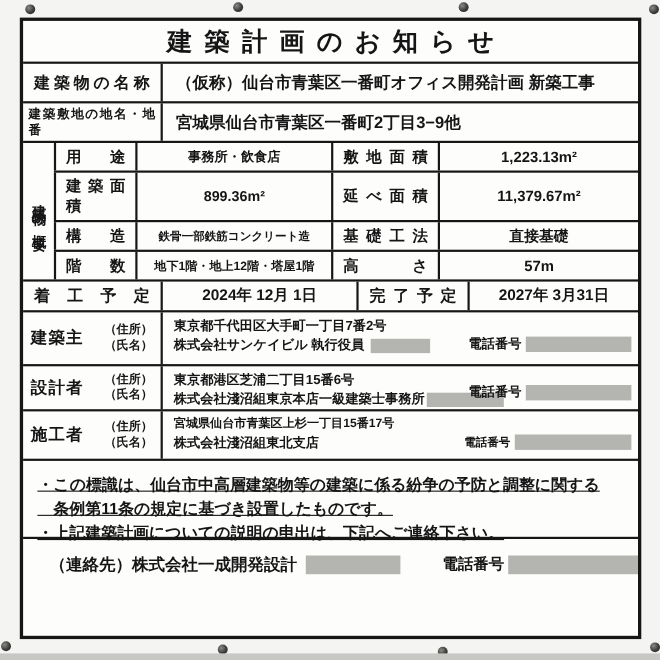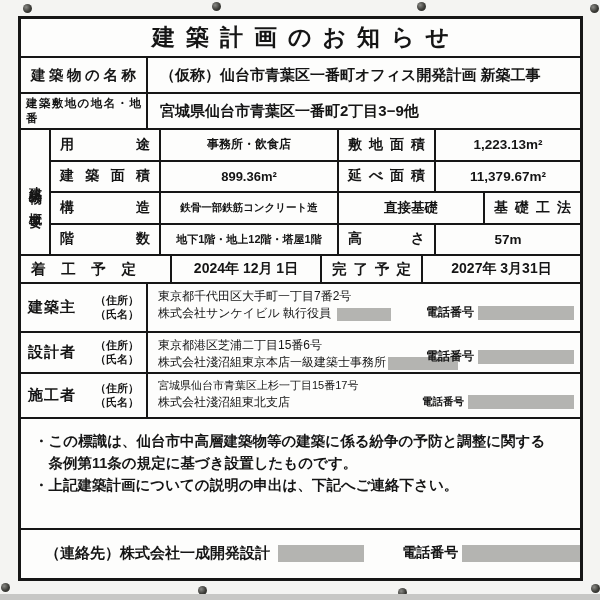--- a/index.html
+++ b/index.html
@@ -55,57 +55,57 @@
   
   .ov-block { display:flex; border-top:2px solid #161616; flex-shrink:0; }
   .ov-side {
     width:28px; display:flex; align-items:center; justify-content:center;
     font-size:13px; font-weight:bold;
     writing-mode:vertical-rl; text-orientation:upright; letter-spacing:3px;
   }
   .ov-rows { flex:1 1 auto; display:flex; flex-direction:column; }
   .ov-row { display:flex; border-top:2px solid #161616; flex:1 1 auto; }
   .ov-row.first { border-top:none; }
-  .ov-l1 { width:110px;  padding:0 9px;  font-size:14px; }
+  .ov-l1 { width:74px;  padding:0 9px;  font-size:14px; }
   .ov-v1 { width:178px; font-weight:bold; }
   .ov-l2 { width:97px;  padding:0 9px;  font-size:14px; }
   .ov-v2 { font-weight:bold; font-size:13.5px; }
   .fs13 { font-size:13px; } .fs12 { font-size:12px; }
   .fs11 { font-size:11px; } .fs10 { font-size:10.5px; }
 
   
   .r-sched { height:28px; }
-  .c-sv  { width:150px; font-size:14px; font-weight:bold;margin-left:24px; }
+  .c-sv  { width:178px; font-size:14px; font-weight:bold; }
   .c-sl2 { width:101px; padding:0 10px; font-size:14.5px; }
 
   
   .r-owner { height:49px; } .r-designer { height:41px; } .r-builder { height:45px; }
   .party-label { width:125px; display:flex; align-items:center; justify-content:center; gap:19px; }
   .party-role { font-size:15px; font-weight:bold; letter-spacing:1px; white-space:nowrap; }
   .party-subs { display:flex; flex-direction:column; font-size:11px; font-weight:bold; line-height:1.25; }
   .party-content { position:relative; padding:4px 8px 3px 10px; }
-  .party-line { font-size:12px; font-weight:normal; line-height:1.45; white-space:nowrap; display:flex; align-items:center; }
+  .party-line { font-size:12px; font-weight:bold; line-height:1.45; white-space:nowrap; display:flex; align-items:center; }
   .phone-group { position:absolute; right:6px; display:flex; align-items:center; gap:4px; }
   .phone-label { font-size:12px; font-weight:bold; white-space:nowrap; }
   .phone-label.sm { font-size:10.5px; }
 
   .redact { background:#b4b4b1; display:inline-block; }
   .rd-owner-name { width:54px; height:13px; margin-left:6px; }
   .rd-designer-name { width:70px; height:13px; margin-left:2px; }
   .rd-phone { width:96px; height:14px; }
   .rd-phone-wide { width:106px; height:14px; }
   .rd-contact-name { width:88px; height:17px; }
   .rd-contact-phone { width:120px; height:17px; }
 
   
   .r-installed { height:30px; }
   .r-installed .c-val { font-size:15px; }
 
   
-  .r-notes { height:111px; display:block; padding:12px 13px 0 13px; }
+  .r-notes { height:71px; display:block; padding:12px 13px 0 13px;text-decoration:underline; }
   .note-line { font-size:14.5px; font-weight:600; line-height:1.5; white-space:pre; }
 
   
   .r-contact { height:48px; display:flex; align-items:center; padding-left:24px; }
   .contact-prefix { font-size:15px; font-weight:bold; white-space:nowrap; }
   .contact-phone-label { font-size:14px; font-weight:bold; margin-left:38px; margin-right:4px; white-space:nowrap; }
 </style>
 </head>
 <body>
 
@@ -147,22 +147,22 @@
         </div>
         <div class="ov-row">
           <div class="cell ov-l1 jl vcenter">建築面積</div>
           <div class="cell ov-v1 vcenter hcenter fs13">899.36m²</div>
           <div class="cell ov-l2 jl vcenter">延べ面積</div>
           <div class="cell ov-v2 grow vcenter hcenter">11,379.67m²</div>
         </div>
         <div class="ov-row">
           <div class="cell ov-l1 jl vcenter">構造</div>
           <div class="cell ov-v1 vcenter hcenter fs10">鉄骨一部鉄筋コンクリート造</div>
+          <div class="cell ov-l2 jl vcenter">基礎工法</div>
           <div class="cell ov-v2 grow vcenter hcenter">直接基礎</div>
-          <div class="cell ov-l2 jl vcenter">基礎工法</div>
         </div>
         <div class="ov-row">
           <div class="cell ov-l1 jl vcenter">階数</div>
           <div class="cell ov-v1 vcenter hcenter fs11">地下1階・地上12階・塔屋1階</div>
           <div class="cell ov-l2 jl vcenter">高さ</div>
           <div class="cell ov-v2 grow vcenter hcenter">57m</div>
         </div>
       </div>
     </div>
 

